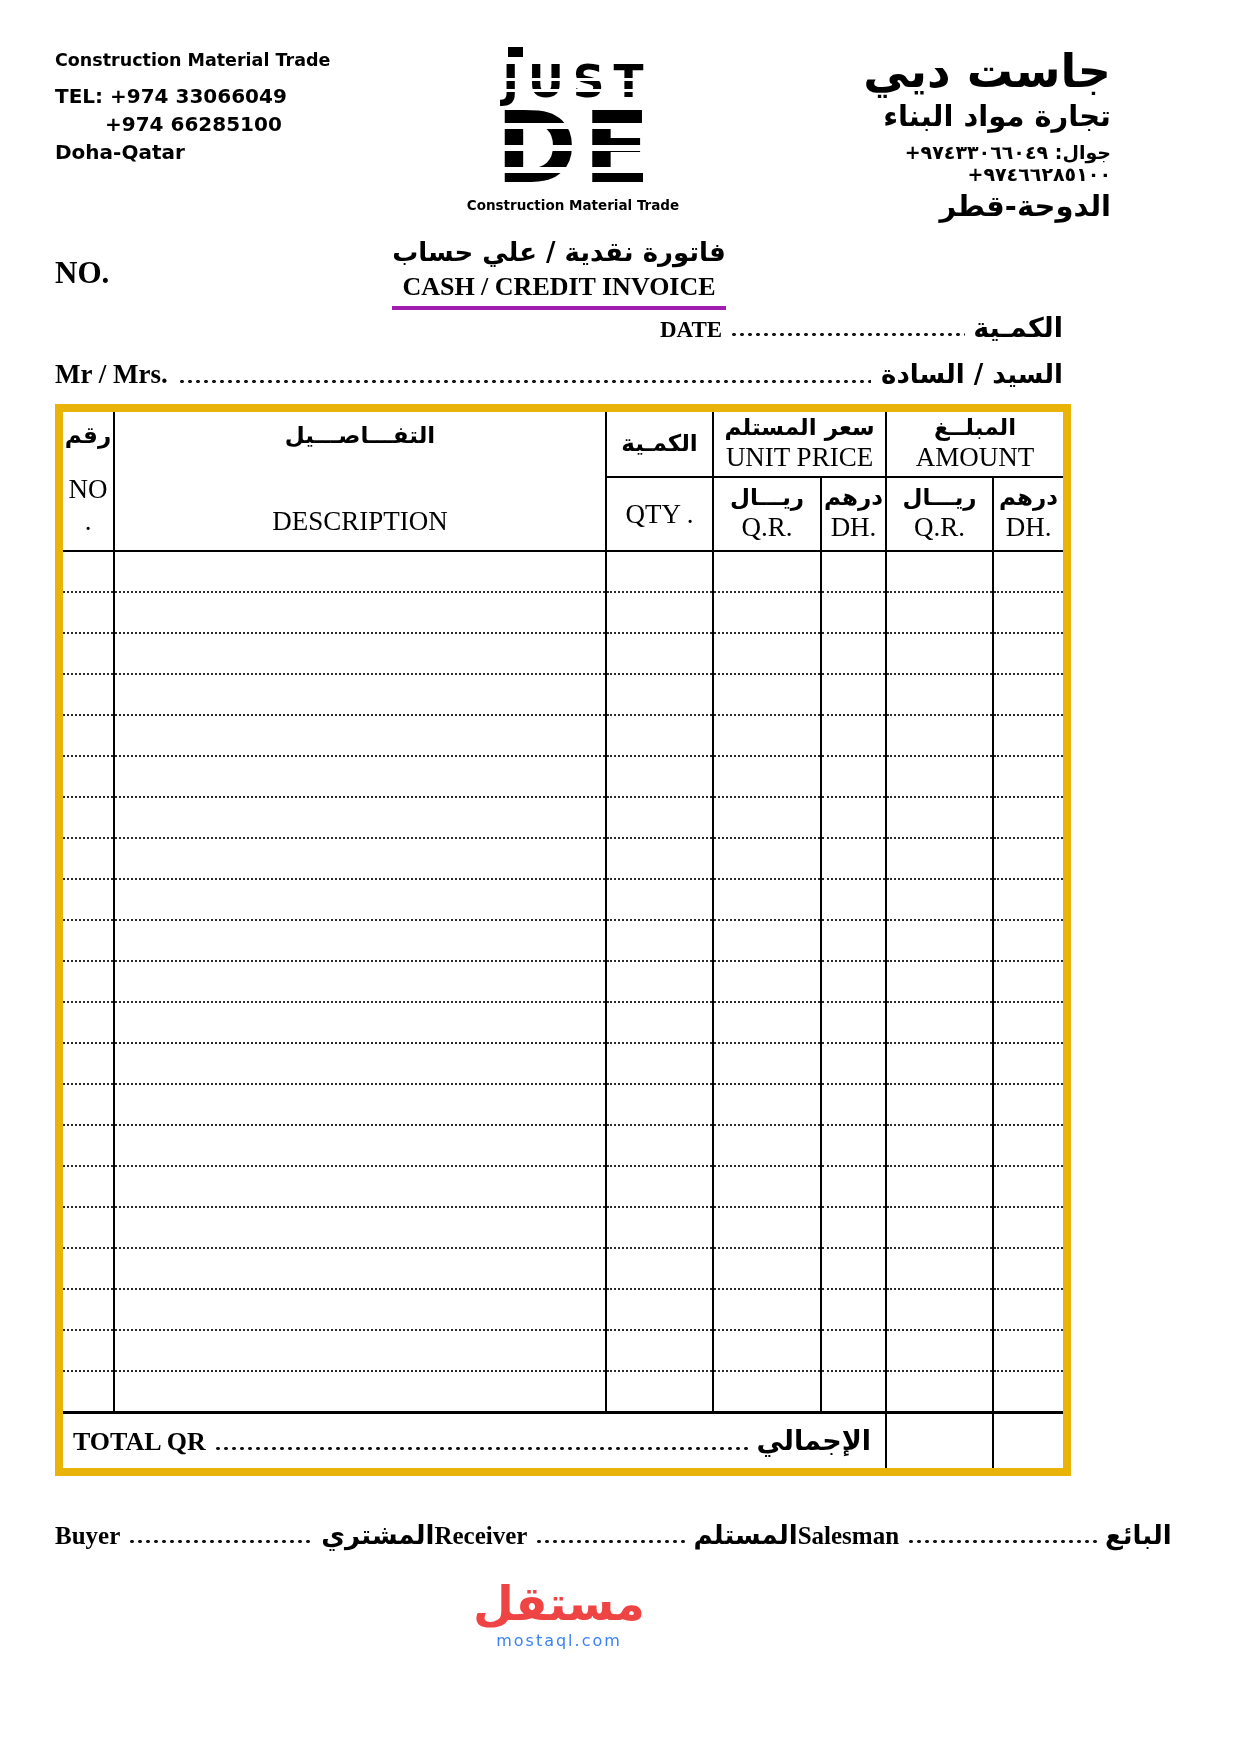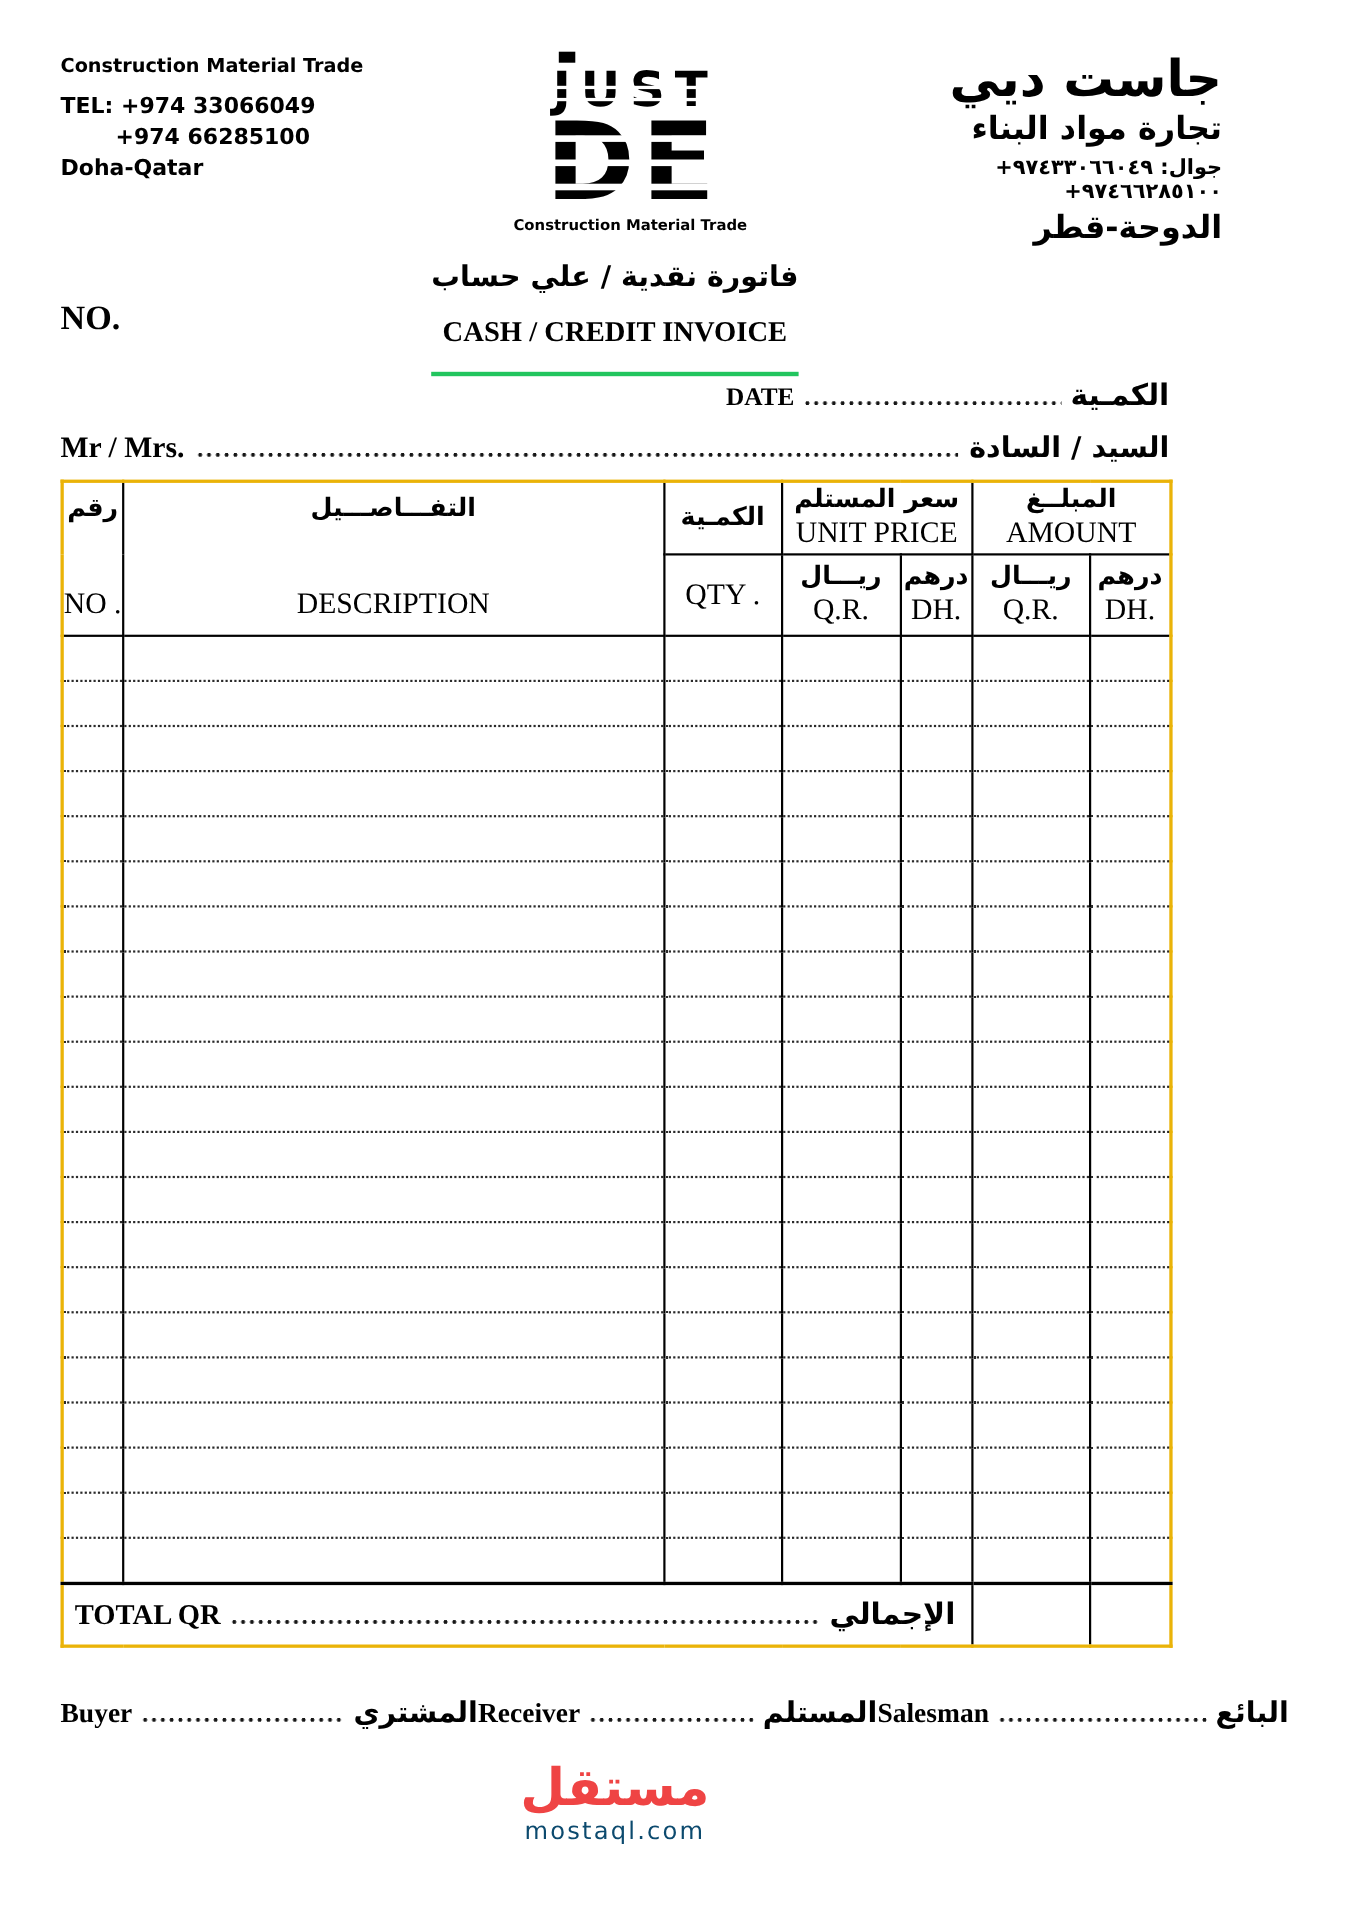--- a/index.html
+++ b/index.html
@@ -43,34 +43,34 @@
   .leader { align-self: flex-end; height: 5px; margin-bottom: 6px;
             background-image: radial-gradient(circle, #161616 1.6px, transparent 2px);
             background-size: 8px 5px; background-repeat: repeat-x; background-position: 0 100%; }
 
   
   .title-section { display: flex; align-items: center; margin-top: 14px; }
   .no-label { width: 220px; font-size: 31px; }
   .center-title { flex: 1; text-align: center; }
   .title-spacer { width: 220px; }
   .title-ar { font-size: 26px; font-weight: bold; }
-  .title-en { display: inline-block; font-size: 26px; border-bottom: 4px solid #22c55e; padding: 1px 10px 21px; margin-top: 19px; }
+  .title-en { display: inline-block; font-size: 26px; border-bottom: 4px solid #a21caf; padding: 1px 10px 4px; margin-top: 4px; }
 
   .date-row { display: flex; justify-content: flex-end; align-items: baseline; gap: 8px; margin-top: 2px; }
   .date-en { font-size: 23px; }
   .date-leader { width: 235px; }
   .date-ar { font-size: 27px; font-weight: bold; }
 
   .mr-row { display: flex; align-items: baseline; gap: 10px; margin-top: 16px; }
   .mr-en { font-size: 27px; }
   .mr-leader { flex: 1; }
   .mr-ar { font-size: 26px; font-weight: bold; }
 
   
-  .inv-table { width: 100%; border-collapse: collapse; table-layout: fixed; margin-top: 14px; border: 3px solid #eab308; }
+  .inv-table { width: 100%; border-collapse: collapse; table-layout: fixed; margin-top: 14px; border: 8px solid #eab308; }
   .inv-table th, .inv-table td { border-left: 2.5px solid #000; border-right: 2.5px solid #000; padding: 0; text-align: center; vertical-align: middle; }
   .inv-table thead th { border-bottom: 2.5px solid #000; font-weight: bold; }
   .hr1 th { height: 58px; }
   .hr2 th { height: 66px; }
   .th-tall { height: 116px; display: flex; flex-direction: column; justify-content: space-between; padding: 10px 0 12px; }
   .th-ar { font-size: 23px; font-weight: bold; line-height: 1.15; }
   .th-en { font-size: 27px; font-family: "Liberation Serif", serif; font-weight: normal; line-height: 1.2; }
   .inv-table tbody td { border-bottom: 2px dotted #2a2a2a; height: 39px; }
   .inv-table tfoot td { border-top: 3px solid #000; height: 54px; }
   .total-flex { display: flex; align-items: baseline; gap: 8px; padding: 0 14px 0 10px; }
@@ -83,21 +83,21 @@
   .sig-group { display: flex; align-items: baseline; gap: 8px; }
   .sig-en { font-size: 25px; }
   .sig-ar { font-size: 26px; font-weight: bold; }
   .lead-receiver { width: 150px; }
   .lead-buyer { width: 185px; }
   .lead-salesman { width: 190px; }
 
   
   .watermark { margin-top: 28px; text-align: center; }
   .wm-logo { font-size: 47px; font-weight: bold; color: #ef4444; line-height: 1.1; }
-  .wm-site { font-size: 22px; color: #0c4a6e; letter-spacing: 2px; margin-top: 2px; }
+  .wm-site { font-size: 16px; color: #3b82f6; letter-spacing: 2px; margin-top: 2px; }
 </style>
 </head>
 <body>
 
 <div class="page">
   <div class="content">
 
     <header class="top-header">
       <div class="top-left">
         <div class="tagline-en">Construction Material Trade</div>

